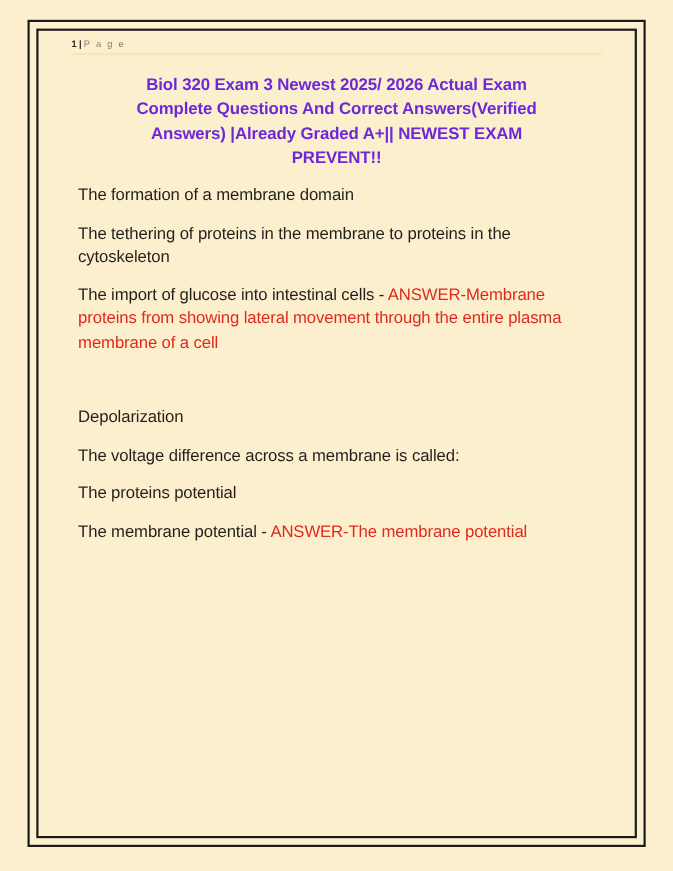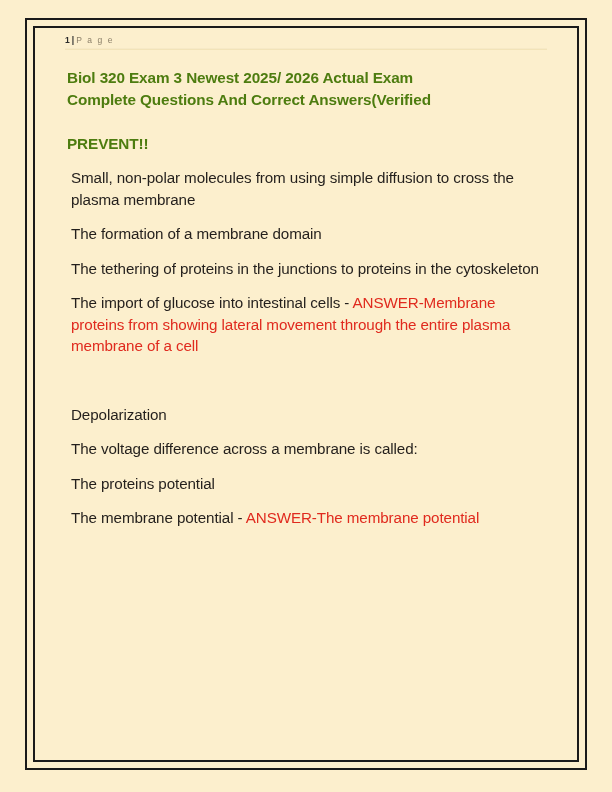--- a/index.html
+++ b/index.html
@@ -76,21 +76,22 @@
   .header-rule {
     margin: 3px 24px 0 24px;
     height: 1px;
     background: #f2e3b8;
     border-top: 1px solid #f6e9c6;
   }
 
   
   .doc-title {
     margin: 17px 26px 0 26px;
-    color: #4d7c0f;
+    text-align: center;
+    color: #6d28d9;
     font-weight: bold;
     font-size: 15.3px;
     line-height: 22px;
     letter-spacing: -0.1px;
   }
 
   
   .body-area {
     margin: 12px 0 0 0;
     padding: 0 30px 0 30px;
@@ -122,30 +123,29 @@
   <div class="content">
 
     <div class="page-header">
       <span class="pg-num">1</span><span class="pg-sep">|</span><span class="pg-word">P a g e</span>
     </div>
     <div class="header-rule"></div>
 
     <div class="doc-title">
       <span>Biol 320 Exam 3 Newest 2025/ 2026 Actual Exam</span><br>
       <span>Complete Questions And Correct Answers(Verified</span><br>
-      <br>
+      <span>Answers) |Already Graded A+|| NEWEST EXAM</span><br>
       <span>PREVENT!!</span>
     </div>
 
     <div class="body-area">
 
 
-      <p class="para">Small, non-polar molecules from using simple diffusion to cross the plasma membrane</p>
       <p class="para">The formation of a membrane domain</p>
-      <p class="para">The tethering of proteins in the junctions to proteins in the cytoskeleton</p>
+      <p class="para">The tethering of proteins in the membrane to proteins in the cytoskeleton</p>
 
       <p class="para"><span>The import of glucose into intestinal cells</span><span> - </span><span class="answer">ANSWER-Membrane proteins from showing lateral movement through the entire plasma membrane of a cell</span></p>
 
       <div class="spacer-para"></div>
 
       <p class="para">Depolarization</p>
 
       <p class="para">The voltage difference across a membrane is called:</p>
       <p class="para">The proteins potential</p>
 

